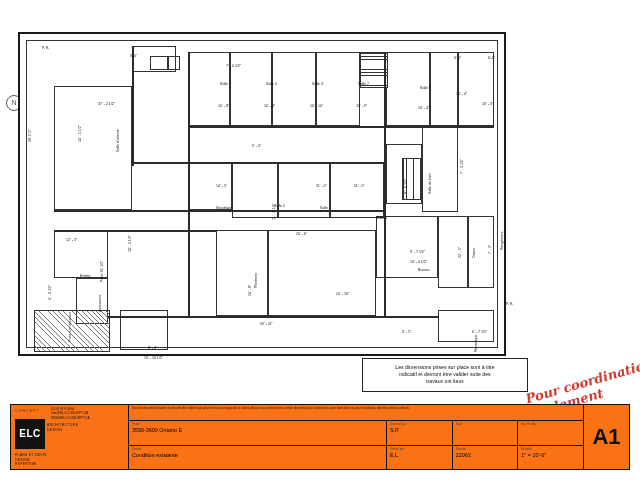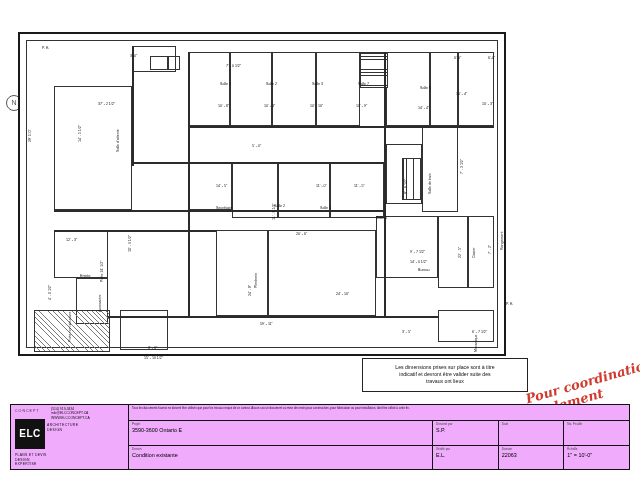--- a/index.html
+++ b/index.html
@@ -157,21 +157,21 @@
 
   
   .titleblock {
     position: absolute;
     left: 10px;
     top: 404px;
     width: 620px;
     height: 66px;
     border: 1px solid #111;
     display: flex;
-    background: #f0abfc;
+    background: #f97316;
     box-sizing: border-box;
   }
   .tb-logo {
     width: 118px;
     border-right: 1px solid #111;
     position: relative;
     box-sizing: border-box;
     padding: 3px 4px;
   }
   .logo-mark {
@@ -463,15 +463,16 @@
             </div>
             <div class="tb-rc">
               <span class="tb-key">Échelle</span>
               <span class="tb-val">1" = 10'-0"</span>
             </div>
           </div>
         </div>
       </div>
     </div>
 
+    <div class="tb-sheet">A1</div>
   </div>
 
 </div>
 
 </body></html>

